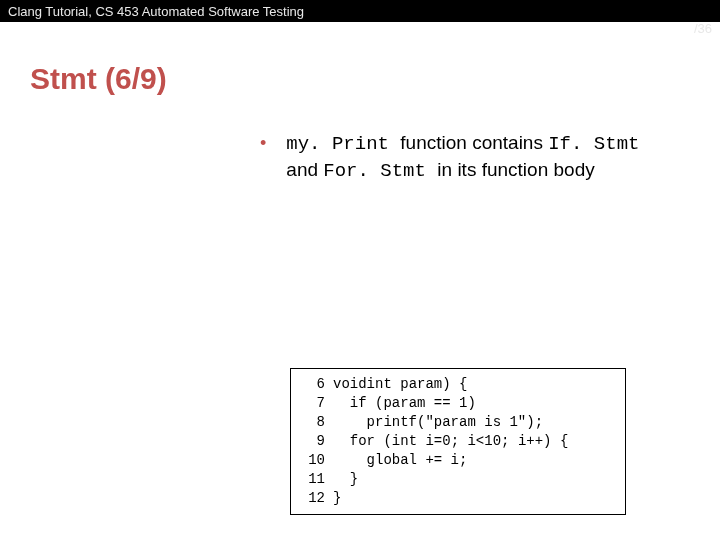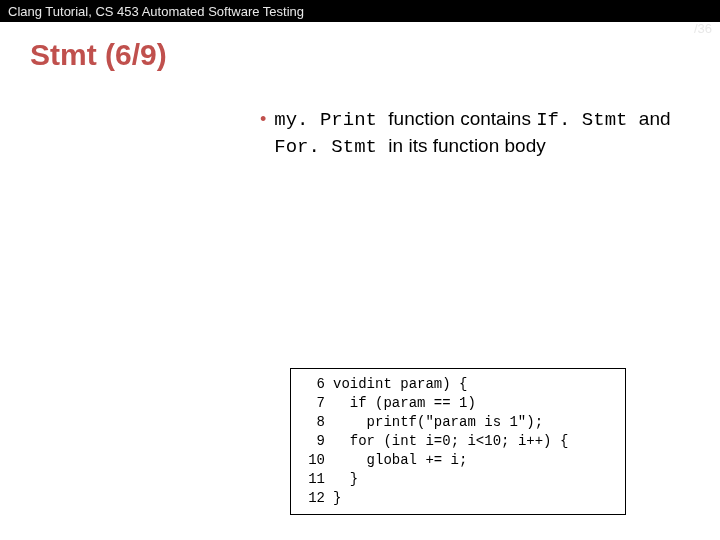--- a/index.html
+++ b/index.html
@@ -35,39 +35,40 @@
     font-size: 14px;
   }
   .page-total {
     color: #e8e8e8;
     font-size: 13px;
   }
   .slide-title {
     color: #c0504d;
     font-size: 30px;
     font-weight: bold;
-    padding: 16px 0 0 30px;
+    padding: 40px 0 0 30px;
   }
   .content {
     padding: 34px 40px 0 260px;
   }
   .bullet-row {
     display: flex;
     align-items: flex-start;
     gap: 8px;
   }
   .bullet-dot {
     color: #c0504d;
     font-size: 18px;
     line-height: 26px;
   }
   .bullet-text {
     color: #000000;
     font-size: 19px;
     line-height: 26px;
+    margin-left: 12px;
   }
   .mono {
     font-family: "Courier New", Courier, monospace;
   }
   .code-box {
     position: absolute;
     left: 290px;
     top: 368px;
     width: 336px;
     border: 1.5px solid #000000;

